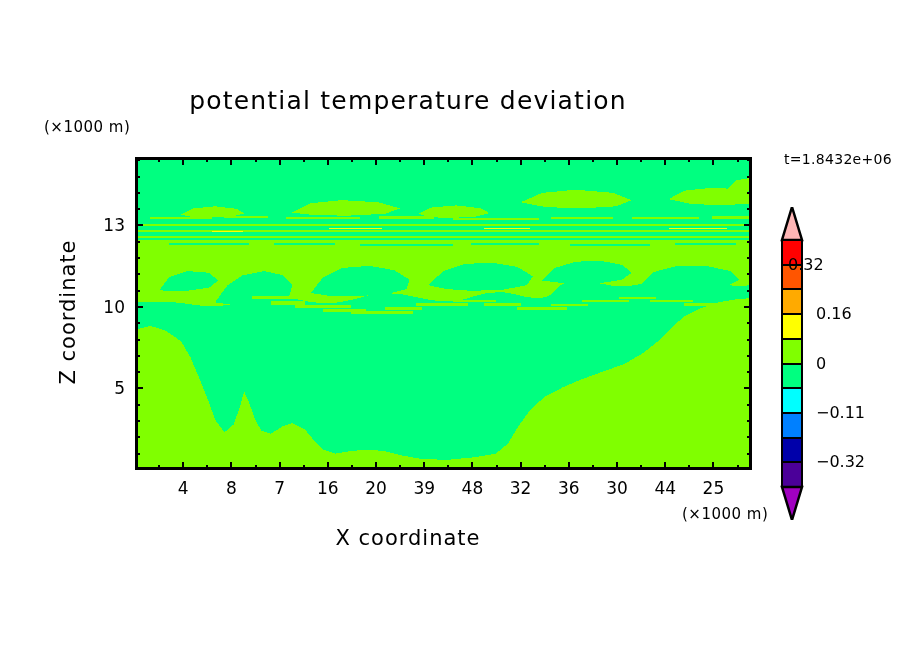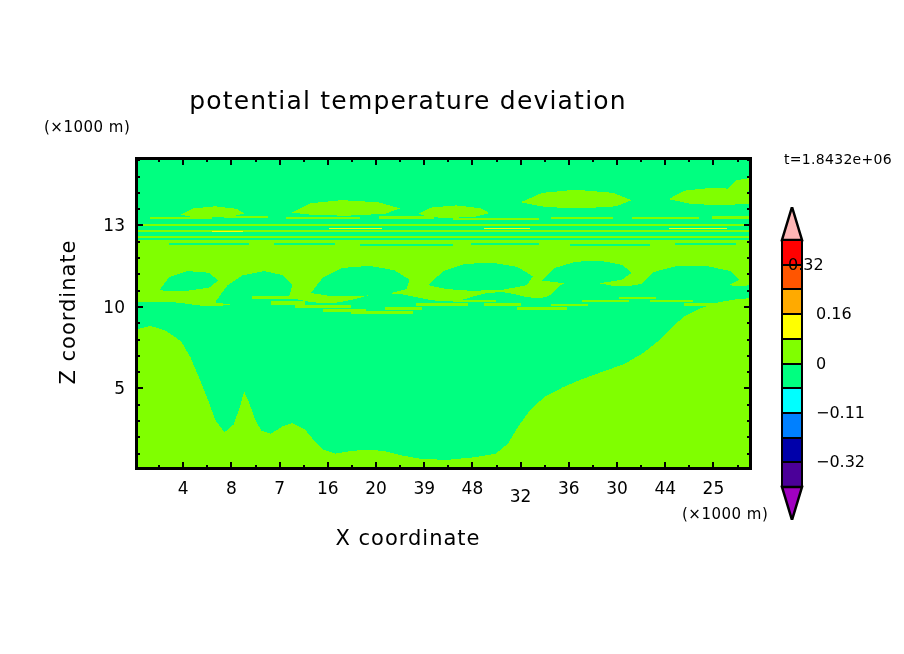--- a/index.html
+++ b/index.html
@@ -155,21 +155,21 @@
       <div class="tick tick-x" style="left: 375.016px; top: 157px;"></div>
       <div class="tlabel tlabel-x" style="left: 376.016px; top: 478px;">20</div>
       <div class="tick tick-x" style="left: 423.219px; top: 462px;"></div>
       <div class="tick tick-x" style="left: 423.219px; top: 157px;"></div>
       <div class="tlabel tlabel-x" style="left: 424.219px; top: 478px;">39</div>
       <div class="tick tick-x" style="left: 471.422px; top: 462px;"></div>
       <div class="tick tick-x" style="left: 471.422px; top: 157px;"></div>
       <div class="tlabel tlabel-x" style="left: 472.422px; top: 478px;">48</div>
       <div class="tick tick-x" style="left: 519.625px; top: 462px;"></div>
       <div class="tick tick-x" style="left: 519.625px; top: 157px;"></div>
-      <div class="tlabel tlabel-x" style="left: 520.625px; top: 478px; margin-top: 8px;">32</div>
+      <div class="tlabel tlabel-x" style="left: 520.625px; top: 478px;">32</div>
       <div class="tick tick-x" style="left: 567.828px; top: 462px;"></div>
       <div class="tick tick-x" style="left: 567.828px; top: 157px;"></div>
       <div class="tlabel tlabel-x" style="left: 568.828px; top: 478px;">36</div>
       <div class="tick tick-x" style="left: 616.031px; top: 462px;"></div>
       <div class="tick tick-x" style="left: 616.031px; top: 157px;"></div>
       <div class="tlabel tlabel-x" style="left: 617.031px; top: 478px;">30</div>
       <div class="tick tick-x" style="left: 664.234px; top: 462px;"></div>
       <div class="tick tick-x" style="left: 664.234px; top: 157px;"></div>
       <div class="tlabel tlabel-x" style="left: 665.234px; top: 478px;">44</div>
       <div class="tick tick-x" style="left: 712.438px; top: 462px;"></div>

